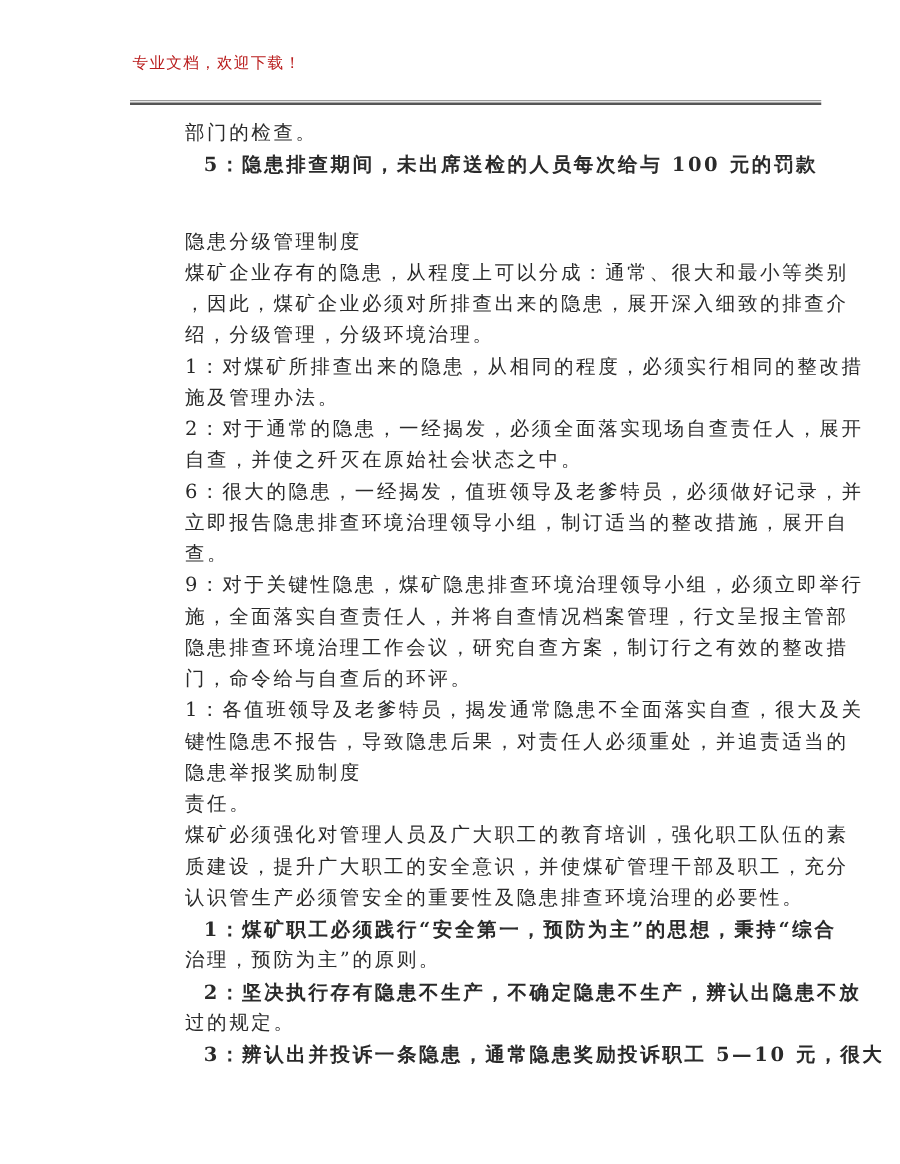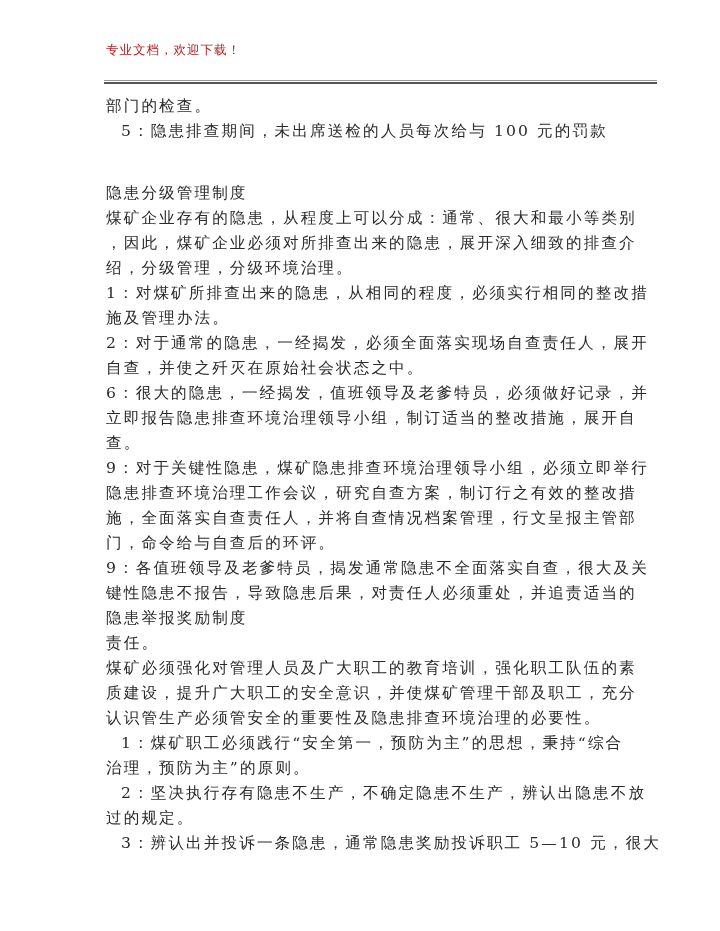--- a/index.html
+++ b/index.html
@@ -38,22 +38,23 @@
       left: 106px;
       top: 94px;
       width: 510px;
     }
     .line {
       font-size: 15.6px;
       line-height: 25px;
       height: 25px;
       white-space: nowrap;
       letter-spacing: 2.1px;
+      margin-left: 42px;
     }
-    .indent { padding-left: 15px; }
+    .indent { padding-left: 15px; font-weight: bold; }
     .blank { height: 25px; }
     .gap-half { height: 12px; }
   </style>
 </head>
 <body>
 
 <div class="page-header">专业文档，欢迎下载！</div>
 <div class="header-rule"></div>
 
 <div class="content">
@@ -66,24 +67,24 @@
   <div class="line">，因此，煤矿企业必须对所排查出来的隐患，展开深入细致的排查介</div>
   <div class="line">绍，分级管理，分级环境治理。</div>
   <div class="line">1：对煤矿所排查出来的隐患，从相同的程度，必须实行相同的整改措</div>
   <div class="line">施及管理办法。</div>
   <div class="line">2：对于通常的隐患，一经揭发，必须全面落实现场自查责任人，展开</div>
   <div class="line">自查，并使之歼灭在原始社会状态之中。</div>
   <div class="line">6：很大的隐患，一经揭发，值班领导及老爹特员，必须做好记录，并</div>
   <div class="line">立即报告隐患排查环境治理领导小组，制订适当的整改措施，展开自</div>
   <div class="line">查。</div>
   <div class="line">9：对于关键性隐患，煤矿隐患排查环境治理领导小组，必须立即举行</div>
+  <div class="line">施，全面落实自查责任人，并将自查情况档案管理，行文呈报主管部</div>
   <div class="line">隐患排查环境治理工作会议，研究自查方案，制订行之有效的整改措</div>
-  <div class="line">施，全面落实自查责任人，并将自查情况档案管理，行文呈报主管部</div>
   <div class="line">门，命令给与自查后的环评。</div>
-  <div class="line">9：各值班领导及老爹特员，揭发通常隐患不全面落实自查，很大及关</div>
+  <div class="line">1：各值班领导及老爹特员，揭发通常隐患不全面落实自查，很大及关</div>
   <div class="line">键性隐患不报告，导致隐患后果，对责任人必须重处，并追责适当的</div>
   <div class="line">隐患举报奖励制度</div>
   <div class="line">责任。</div>
   <div class="line">煤矿必须强化对管理人员及广大职工的教育培训，强化职工队伍的素</div>
   <div class="line">质建设，提升广大职工的安全意识，并使煤矿管理干部及职工，充分</div>
   <div class="line">认识管生产必须管安全的重要性及隐患排查环境治理的必要性。</div>
   <div class="line indent">1：煤矿职工必须践行“安全第一，预防为主”的思想，秉持“综合</div>
   <div class="line">治理，预防为主”的原则。</div>
   <div class="line indent">2：坚决执行存有隐患不生产，不确定隐患不生产，辨认出隐患不放</div>
   <div class="line">过的规定。</div>

